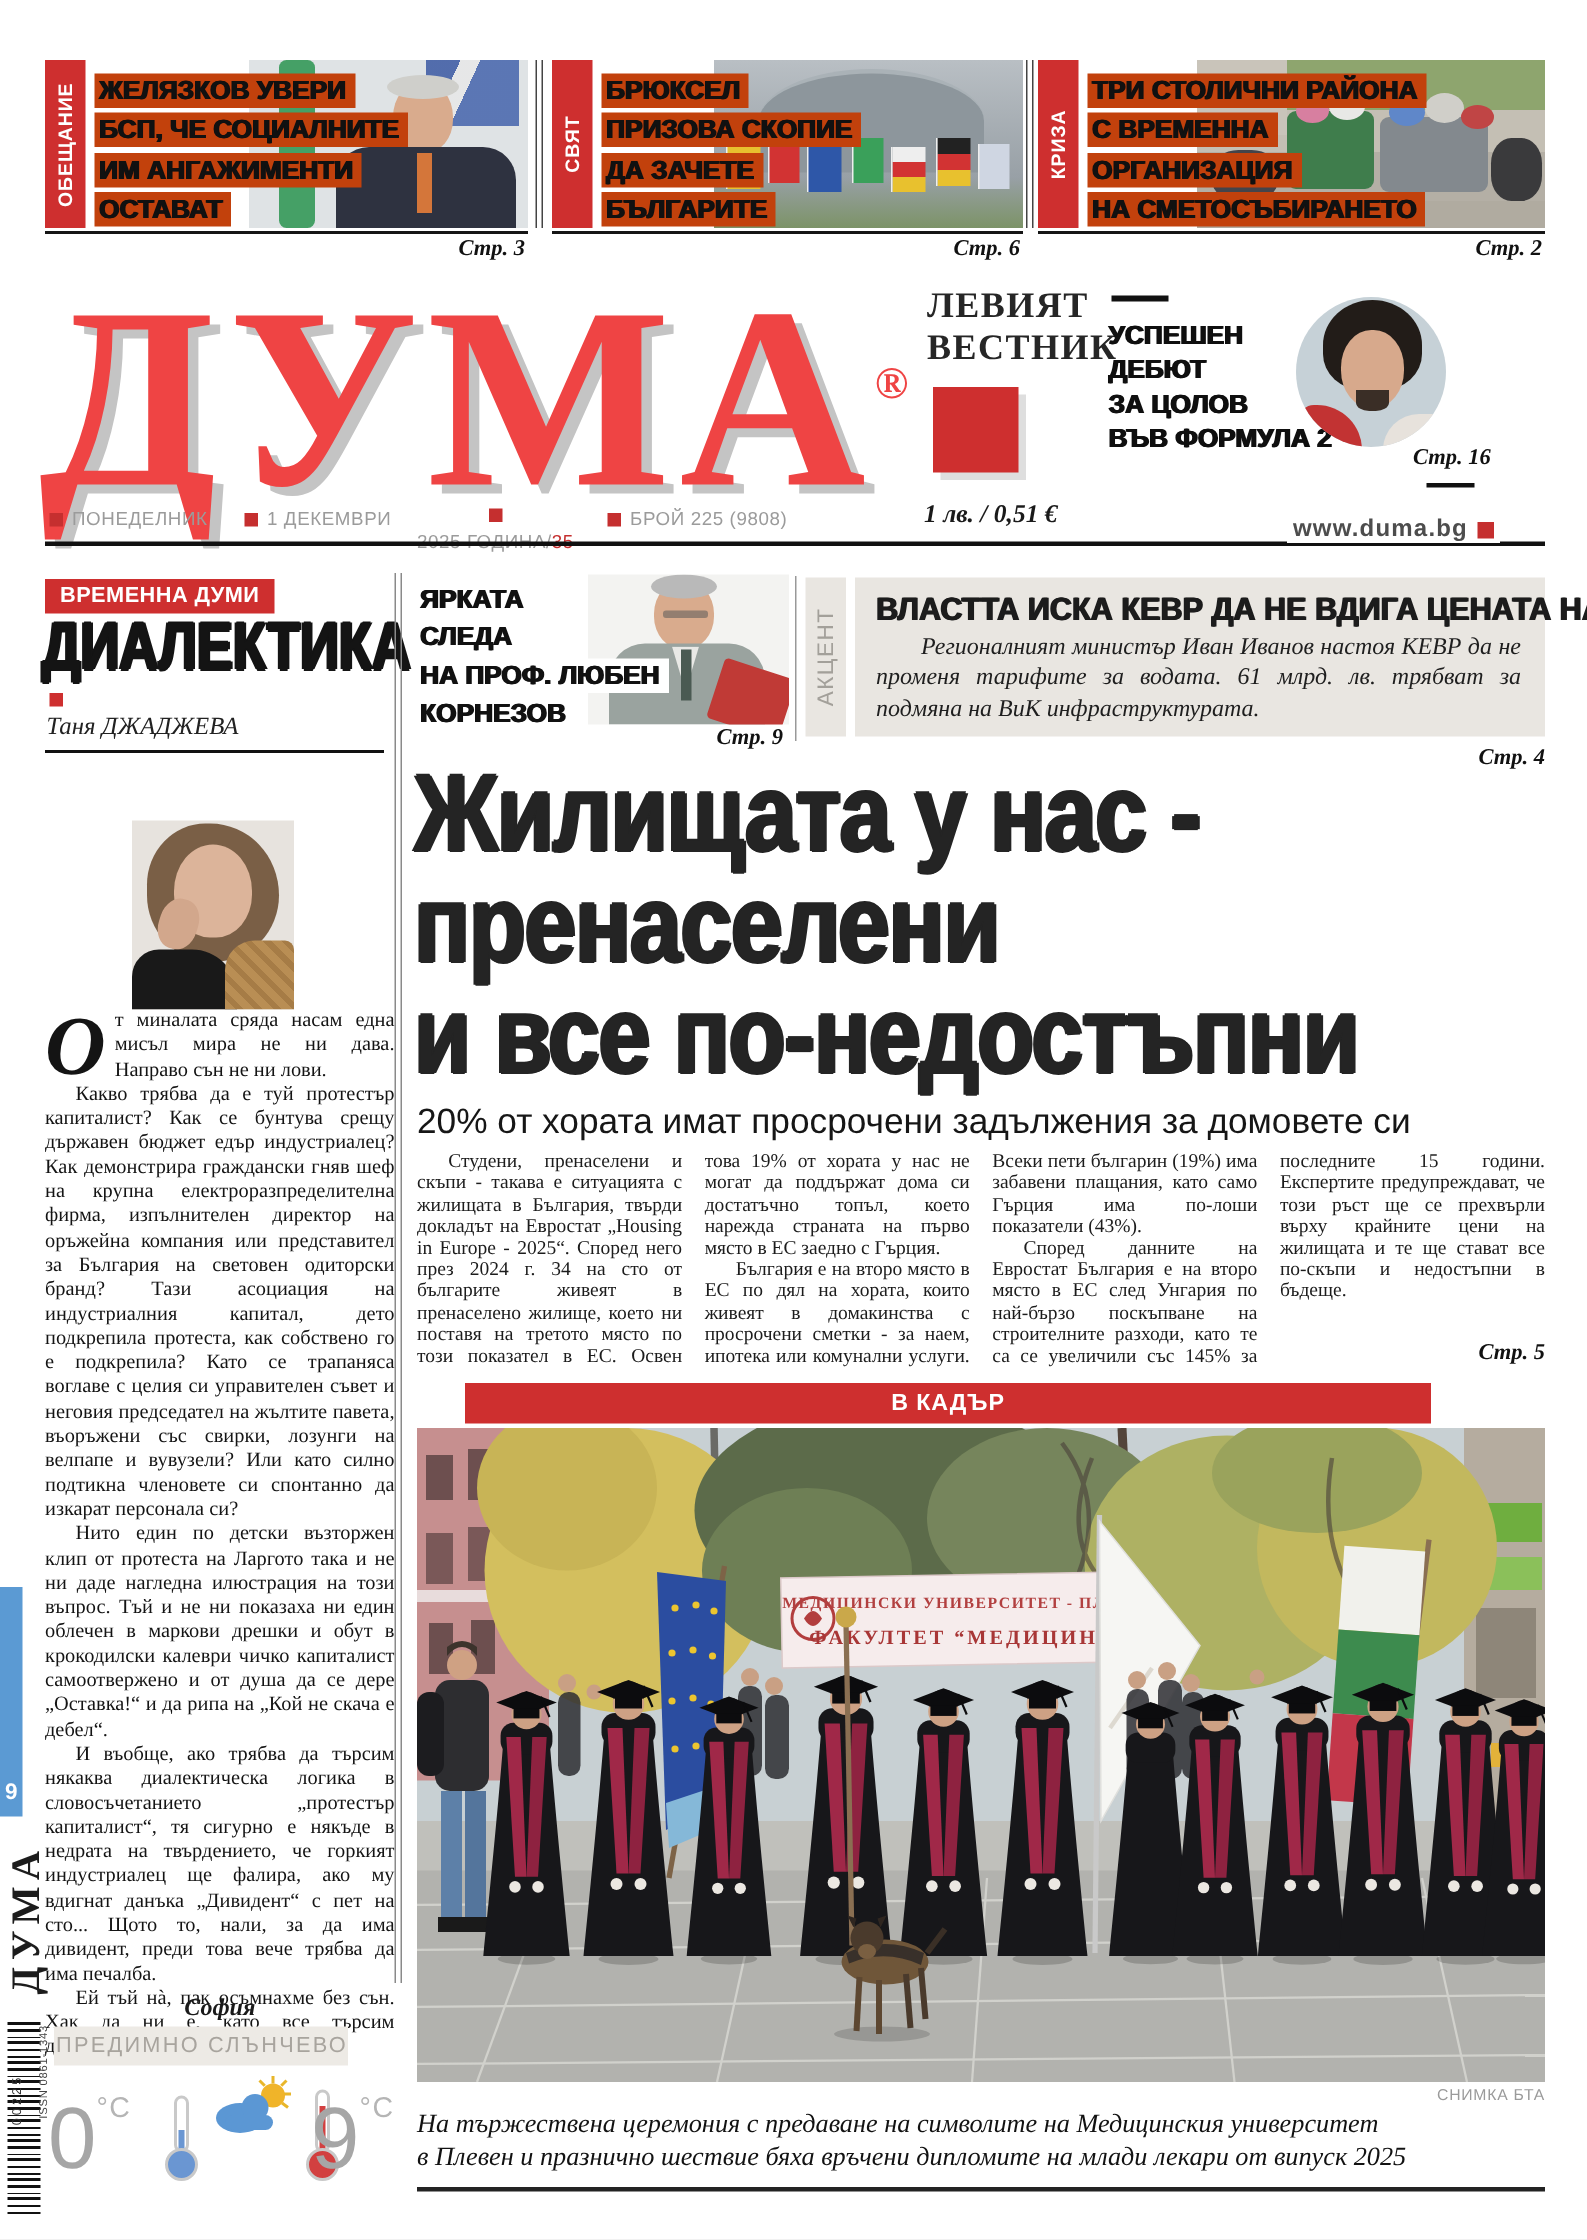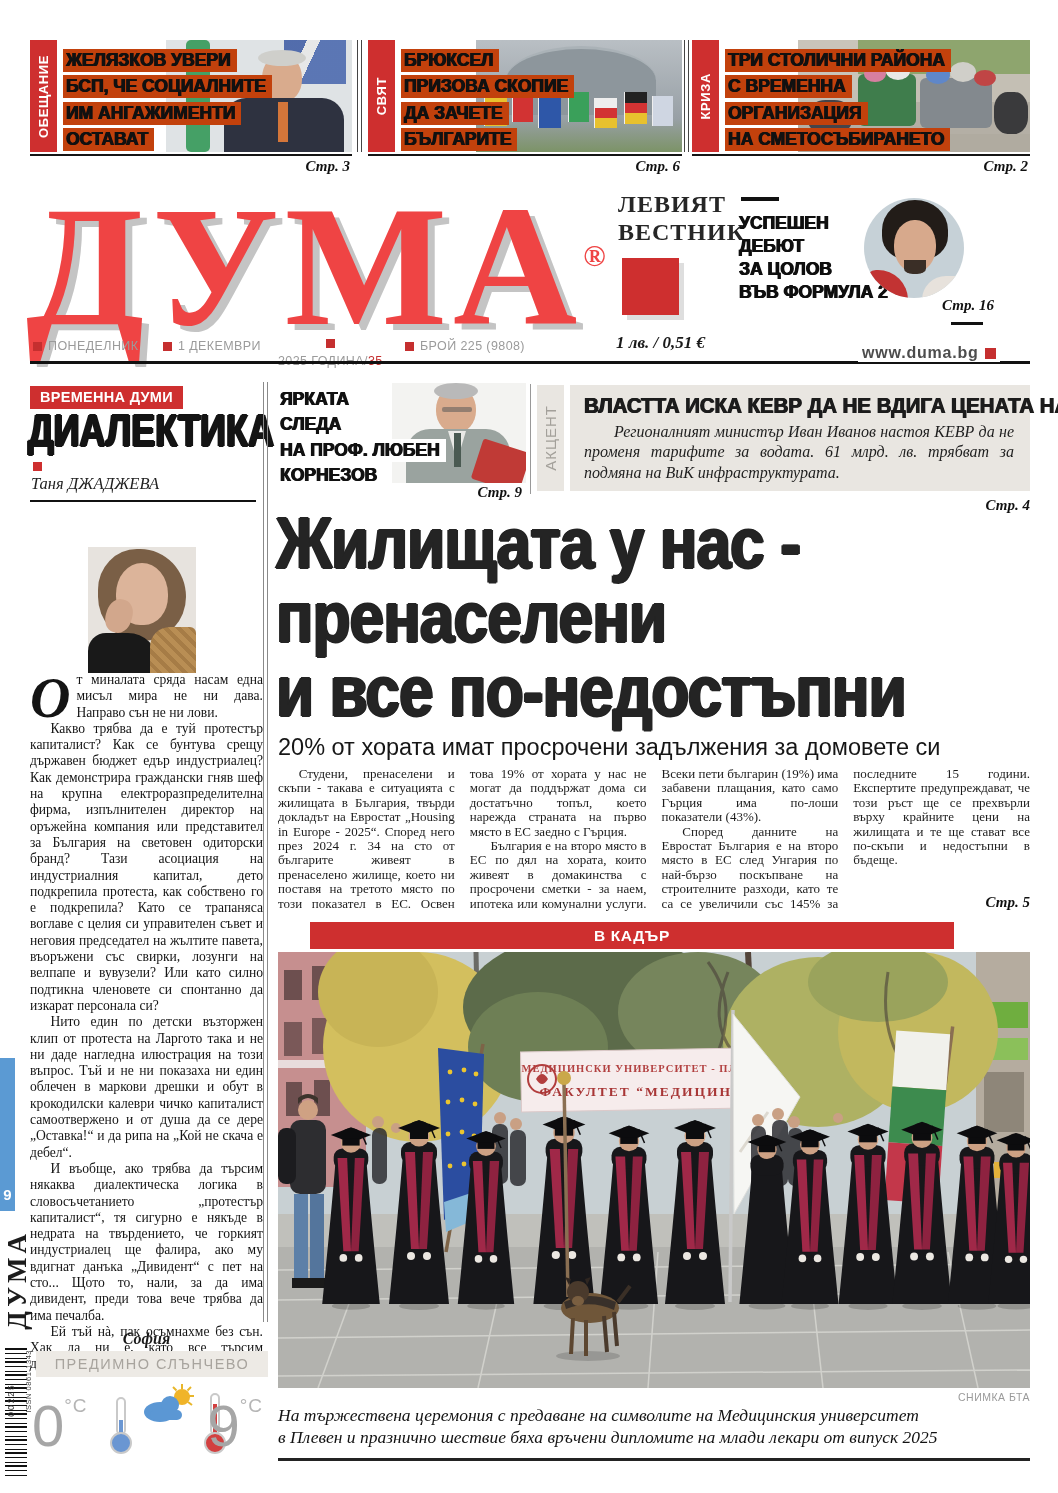--- a/index.html
+++ b/index.html
@@ -97,22 +97,22 @@
   
   .portrait{left:88px;top:547px;width:108px;height:126px;background:#e7e3de;overflow:hidden;}
   .optext{left:30px;top:672px;width:233px;font-family:"Liberation Serif",serif;font-size:13.6px;
         line-height:16.3px;text-align:justify;color:#141414;}
   .optext p{margin:0;text-indent:1.5em;}
   .optext p:first-child{text-indent:0;}
   .optext p:first-child::first-letter{font-family:"Liberation Serif",serif;font-style:italic;font-weight:700;
         font-size:56px;float:left;line-height:44px;padding:4px 6px 0 0;}
   .opcity{left:30px;top:1330px;width:233px;text-align:center;font-family:"Liberation Serif",serif;
         font-style:italic;font-weight:700;font-size:16px;}
-  .wbox{left:36px;top:1351px;width:232px;height:26px;background:#edeae5;color:#a8a49e;font-size:14.5px;
-        letter-spacing:1.5px;text-align:center;line-height:26px;}
+  .wbox{left:36px;top:1351px;width:196px;height:26px;background:#edeae5;color:#a8a49e;font-size:14.5px;
+        letter-spacing:1.5px;text-align:right;line-height:26px;}
   .temps{left:30px;top:1380px;width:233px;height:90px;}
   .tnum{position:absolute;top:0;font-size:58px;font-weight:400;color:#a6a6a6;font-family:"Liberation Sans",sans-serif;margin-top:12px;}
   .tnum .deg{font-size:19px;vertical-align:34px;color:#b5b5b5;letter-spacing:1px;}
 
   
   .ctab{left:0;top:1058px;width:15px;height:153px;background:#5b9ad3;}
   .cnum{position:absolute;left:0;bottom:8px;width:15px;text-align:center;color:#fff;font-weight:700;font-size:15px;}
   .vduma{left:2px;top:1222px;width:24px;height:116px;display:flex;align-items:center;}
   .vduma span{writing-mode:vertical-rl;transform:rotate(180deg);font-family:"Liberation Serif",serif;
         font-weight:700;font-size:27px;letter-spacing:4px;color:#1c1c1c;}

